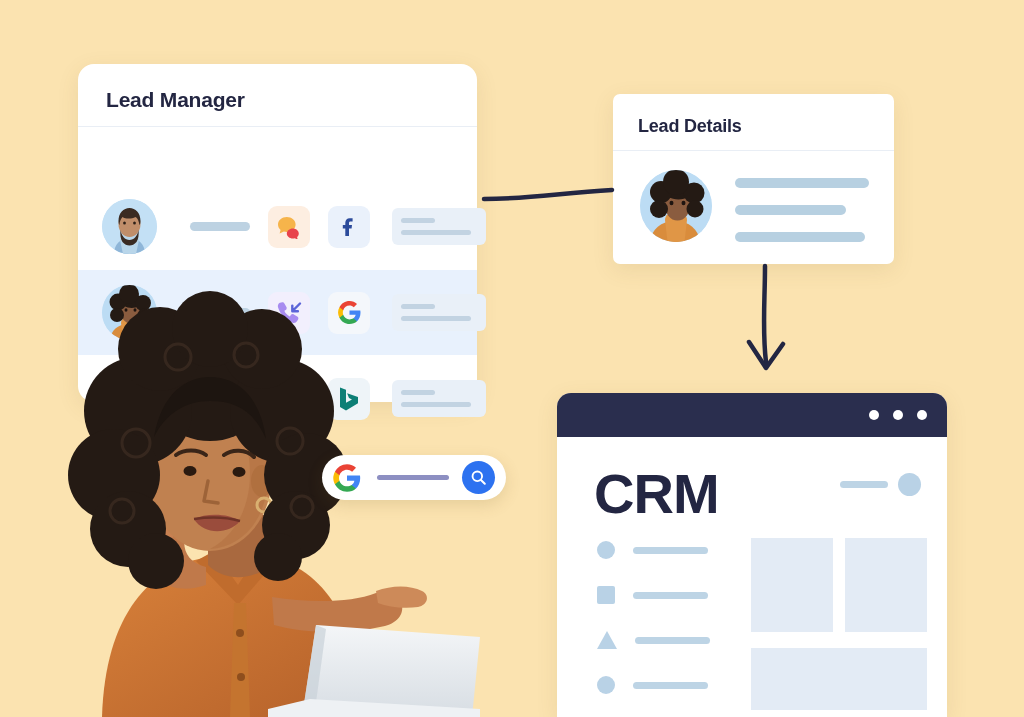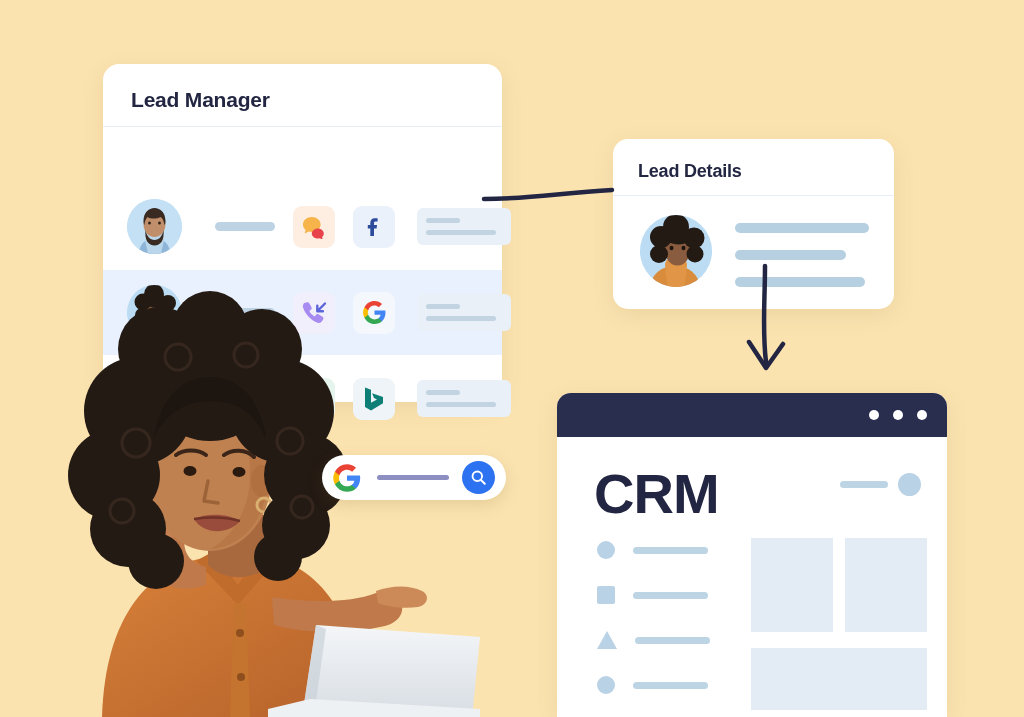--- a/index.html
+++ b/index.html
@@ -36,21 +36,21 @@
   .card-divider {
     position: absolute;
     left: 0;
     right: 0;
     height: 1px;
     background: #e9eef5;
   }
 
   
   #lead-manager {
-    left: 103px;
+    left: 78px;
     top: 64px;
     width: 399px;
     height: 338px;
     border-radius: 16px;
   }
   #lead-manager .card-title {
     position: absolute;
     left: 28px;
     top: 24px;
     font-size: 21px;
@@ -130,22 +130,21 @@
   }
   .detail-panel .ln.short { width: 34px; }
   .detail-panel .ln.long  { width: 70px; }
 
   
   #lead-details {
     left: 613px;
     top: 94px;
     width: 281px;
     height: 170px;
-    border-radius: 15px;
-    margin-top: 45px;
+    border-radius: 7px;
   }
   #lead-details .card-title {
     position: absolute;
     left: 25px;
     top: 22px;
     font-size: 18px;
   }
   #ld-divider { top: 56px; }
   #ld-avatar {
     position: absolute;

